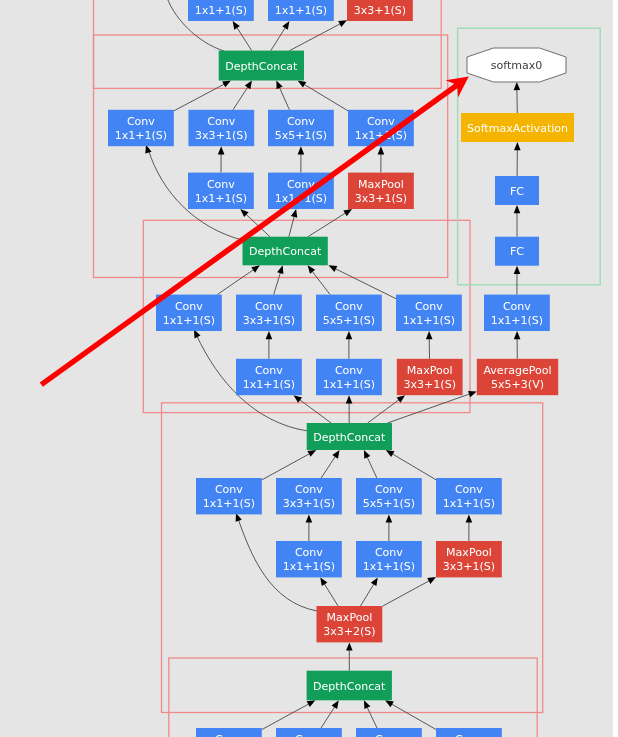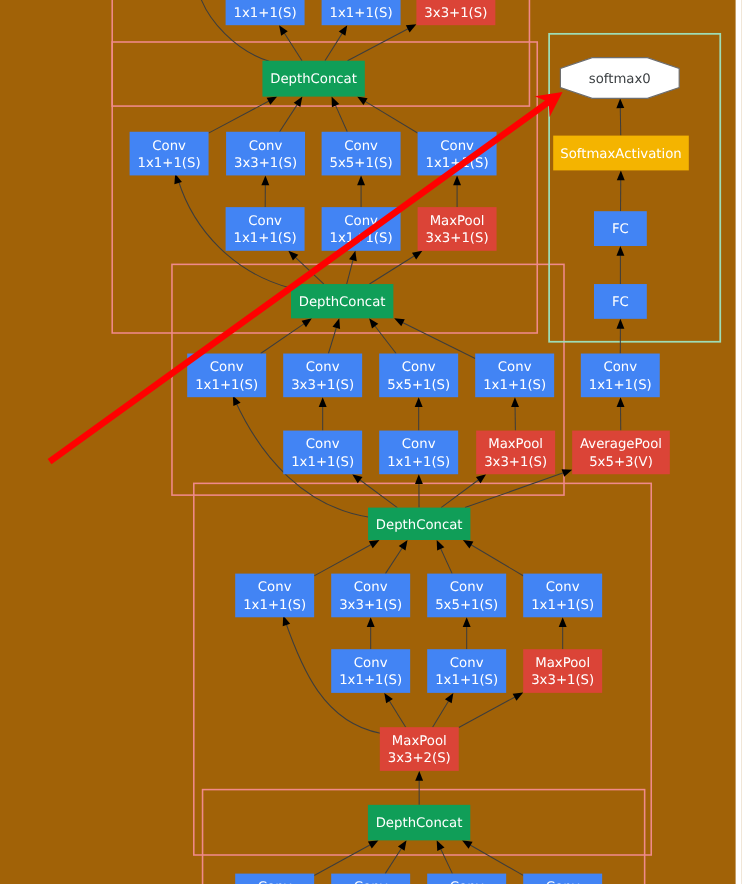--- a/index.html
+++ b/index.html
@@ -1,18 +1,18 @@
 <!DOCTYPE html>
 <html><head>
 <meta charset="utf-8">
 <title>Network graph</title>
 <style>
 html,body{margin:0;padding:0;background:#ffffff;}
 body{width:618px;height:737px;overflow:hidden;font-family:"DejaVu Sans",sans-serif;}
-#canvas{position:relative;width:613px;height:737px;background:#a16207;}
+#canvas{position:relative;width:613px;height:737px;background:#e5e5e5;}
 svg{display:block;}
 text{font-family:"DejaVu Sans",sans-serif;}
 .lbl{font-size:11.05px;text-anchor:middle;}
 .lbl-light{fill:#ffffff;}
 .lbl-dark{fill:#3c4043;}
 </style>
 </head>
 <body>
 
 <div id="canvas">

